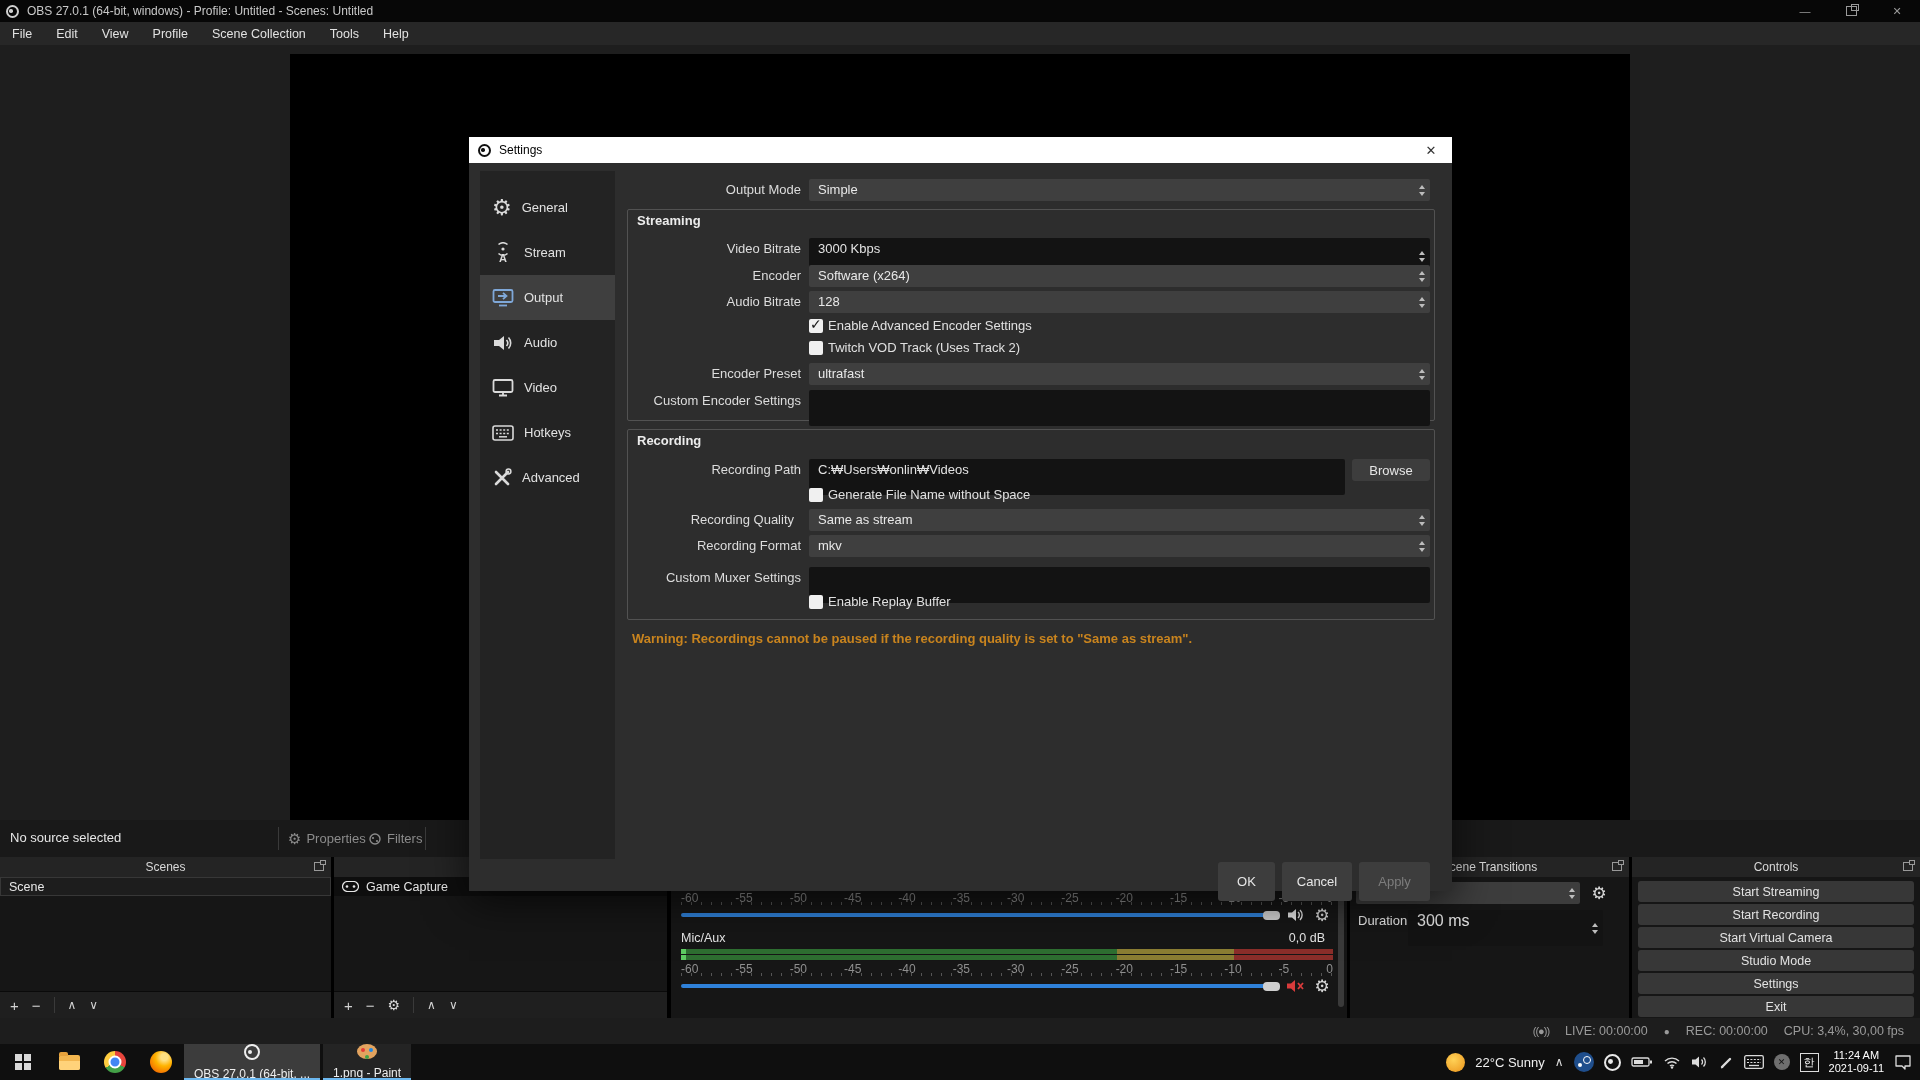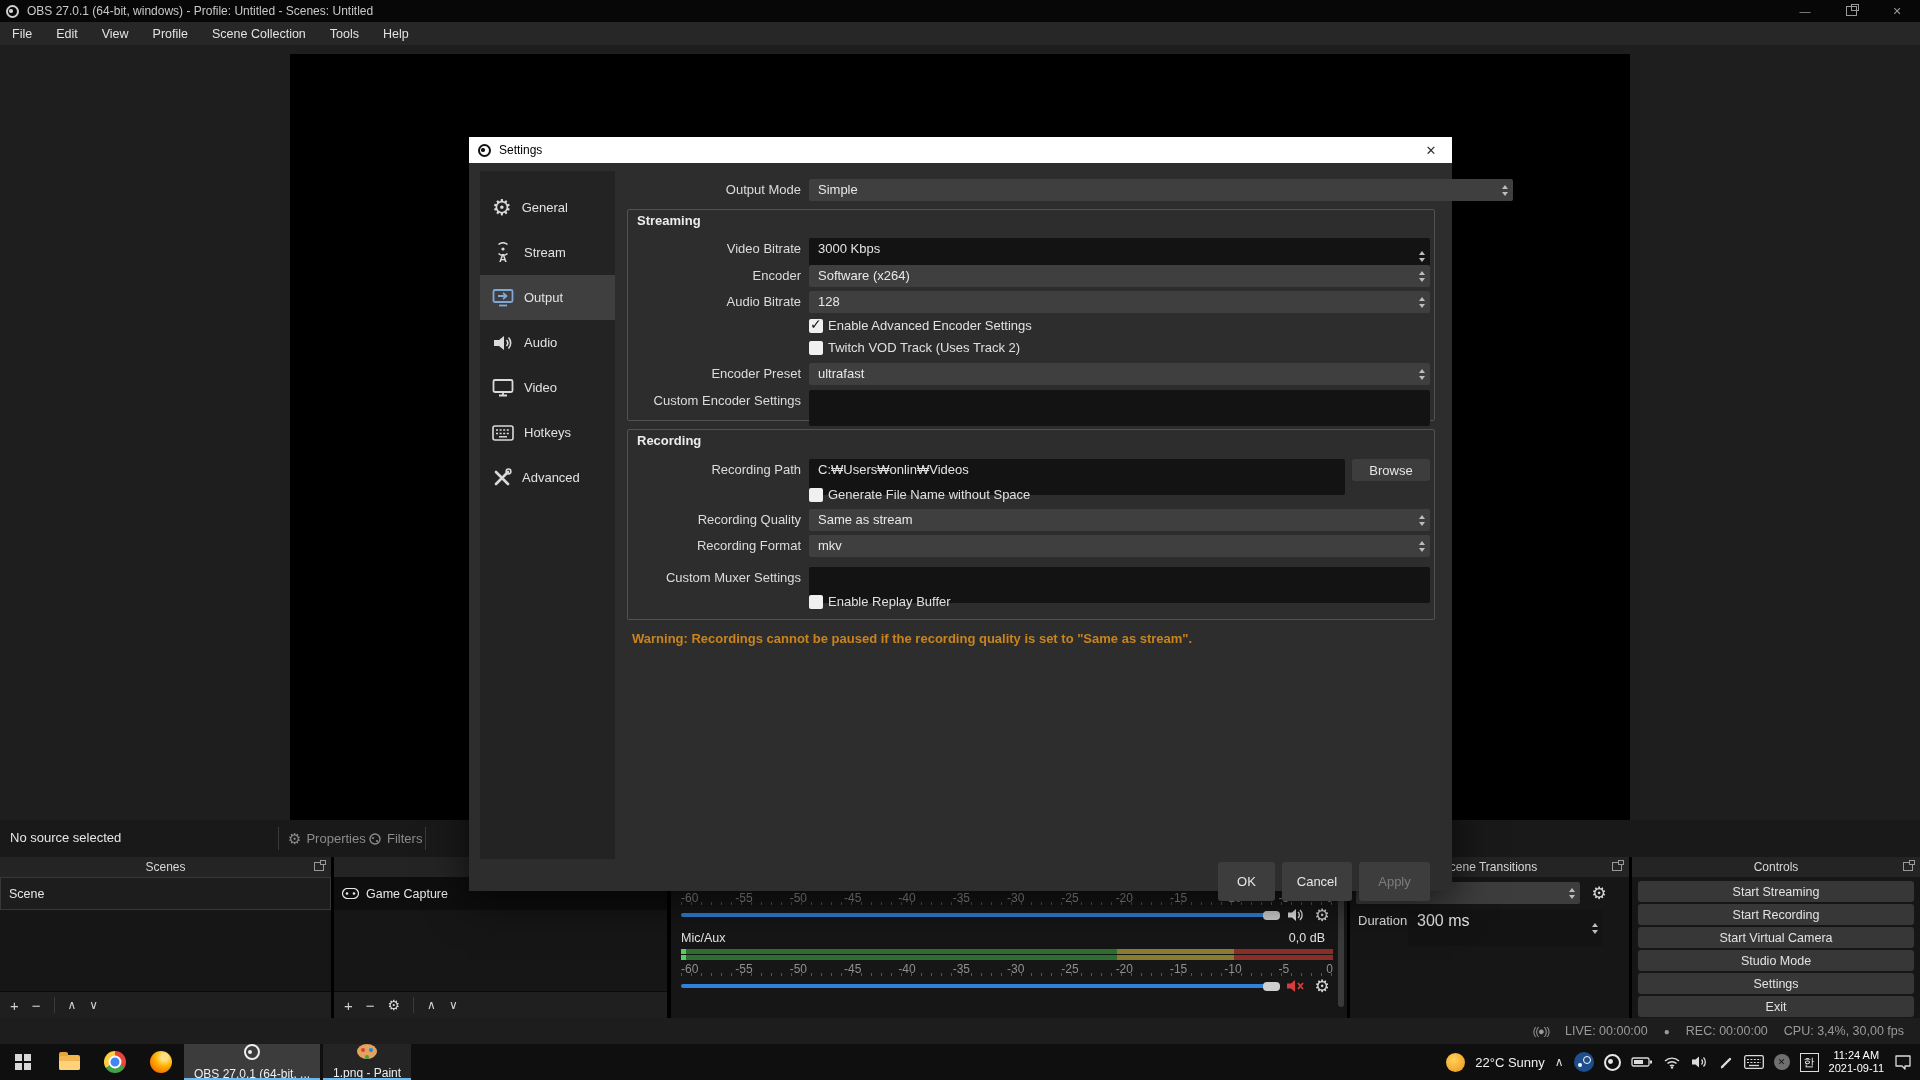--- a/index.html
+++ b/index.html
@@ -32,21 +32,21 @@
 
   
   .dock{position:absolute;top:857px;height:161px;background:#161616;}
   .dock-h{position:absolute;left:0;right:0;top:0;height:20px;background:#242424;
           display:flex;align-items:center;justify-content:center;font-size:12px;color:#d8d8d8;}
   .pop{position:absolute;right:7px;top:5px;width:8px;height:7px;border:1px solid #999;background:#242424;}
   .pop::after{content:"";position:absolute;right:-3px;top:-3px;width:4px;height:3px;border:1px solid #999;background:#242424;}
   .dtb{position:absolute;left:0;right:0;bottom:0;height:26px;background:#1f1f1f;border-top:1px solid #0a0a0a;
        display:flex;align-items:center;gap:13px;padding-left:10px;font-size:15px;color:#d2d2d2;}
   .dtb .vsep2{width:1px;height:16px;background:#3a3a3a;}
-  .list-item{position:absolute;left:0;right:0;top:20px;height:33px;display:flex;align-items:center;
+  .list-item{position:absolute;left:0;right:0;top:20px;height:19px;display:flex;align-items:center;
              padding-left:8px;font-size:12.5px;color:#e6e6e6;box-sizing:border-box;}
 
   
   .ticks{position:absolute;display:flex;justify-content:space-between;font-size:12px;color:#8f8f8f;}
   .tickline{position:absolute;height:3px;background:repeating-linear-gradient(90deg,#555 0 1px,transparent 1px 10px);}
   .slider-track{position:absolute;height:4px;background:#2f81d9;border-radius:2px;}
   .slider-handle{position:absolute;width:17px;height:9px;background:#cfcfcf;border-radius:4px;}
   .meter{position:absolute;height:5px;
          background:linear-gradient(90deg,#5ecb62 0 5px,#2e6e31 5px 66.8%,#8a7d33 66.8% 84.8%,#8a2e2a 84.8% 100%);}
   .mx-ico{position:absolute;width:22px;height:18px;display:flex;align-items:center;justify-content:center;}
@@ -435,21 +435,21 @@
       <div class="nav-item" style="top:284px;gap:8px;">
         <svg width="22" height="20" viewBox="0 0 22 20">
           <path d="M4 16 L16 4 M4 4 L16 16" stroke="#dadada" stroke-width="2.6" stroke-linecap="round"></path>
           <circle cx="16.5" cy="3.5" r="2.4" fill="none" stroke="#dadada" stroke-width="1.5"></circle>
         </svg>
         <span>Advanced</span>
       </div>
     </div>
 
     <span class="dlab" style="left:156px;top:42px;">Output Mode</span>
-    <div class="combo" style="left:340px;top:42px;width:704px;">
+    <div class="combo" style="left:340px;top:42px;width:621px;">
       <span>Simple</span>
       <span class="spin">
           <i class="t-up"></i>
           <i class="t-dn"></i>
         </span>
     </div>
 
     <div class="grp" style="left:158px;top:72px;width:806px;height:210px;">
       <span class="grp-title">Streaming</span>
     </div>
@@ -503,21 +503,21 @@
     </div>
     <span class="dlab" style="left:156px;top:322px;">Recording Path</span>
     <div class="darkin" style="left:340px;top:322px;width:536px;">
       <span>C:₩Users₩onlin₩Videos</span>
     </div>
     <div class="btn" style="left:883px;top:322px;width:78px;height:22px;">Browse</div>
     <div class="chkrow" style="left:340px;top:350px;">
       <span class="chk" data-checked="false"></span>
       <span>Generate File Name without Space</span>
     </div>
-    <span class="dlab" style="left:156px;top:372px;">Recording Quality</span>
+    <span class="dlab" style="left:149px;top:372px;">Recording Quality</span>
     <div class="combo" style="left:340px;top:372px;width:621px;">
       <span>Same as stream</span>
       <span class="spin">
           <i class="t-up"></i>
           <i class="t-dn"></i>
         </span>
     </div>
     <span class="dlab" style="left:156px;top:398px;">Recording Format</span>
     <div class="combo" style="left:340px;top:398px;width:621px;">
       <span>mkv</span>

